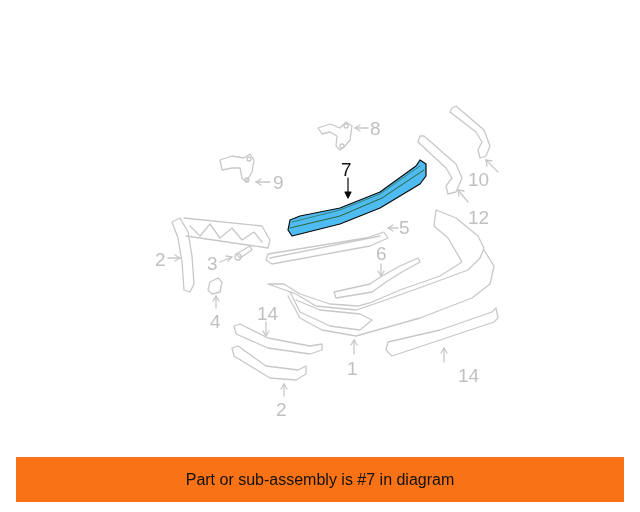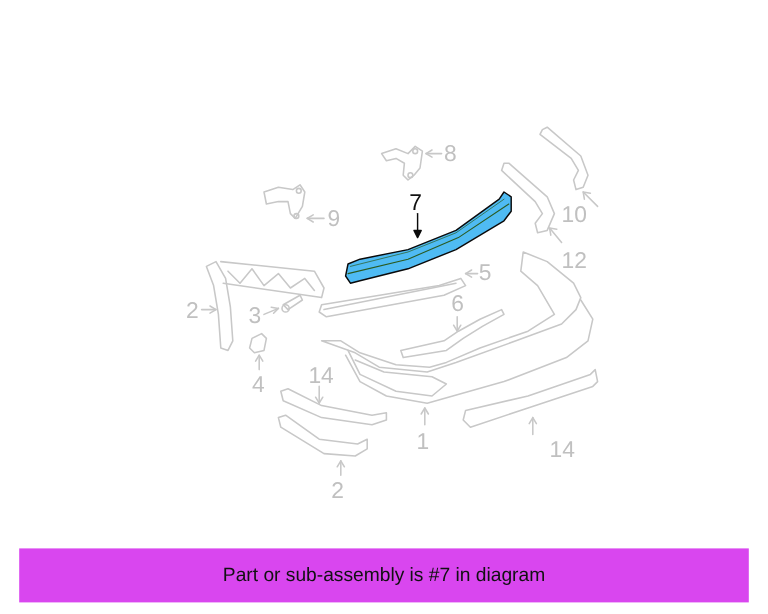--- a/index.html
+++ b/index.html
@@ -1,20 +1,20 @@
 <!DOCTYPE html>
 <html><head>
   <meta charset="utf-8">
   <style>
     html, body { margin: 0; padding: 0; background: #ffffff; }
     body { width: 640px; height: 512px; position: relative; overflow: hidden; font-family: "Liberation Sans", sans-serif; }
     #diagram { position: absolute; left: 0; top: 0; width: 640px; height: 450px; }
     .callout { position: absolute; font-family: "Liberation Sans", sans-serif; font-size: 19px; color: #c0c0c0; line-height: 1; }
     .callout.active { color: #111111; }
-    #banner { position: absolute; left: 16px; top: 457px; width: 608px; height: 45px; background: #d946ef; display: flex; flex-direction: column; align-items: center; justify-content: center; }
+    #banner { position: absolute; left: 16px; top: 457px; width: 608px; height: 45px; background: #f97316; display: flex; flex-direction: column; align-items: center; justify-content: center; }
     #banner span { font-family: "Liberation Sans", sans-serif; font-size: 16px; color: #111111; line-height: 19px; }
   </style>
 </head>
 <body>
 
 <div id="diagram">
   <svg width="640" height="450" viewBox="0 0 640 450" fill="none" stroke="#c8c8c8" stroke-width="1.3" stroke-linejoin="round" stroke-linecap="round">
 
     <g>
       <path d="M318 128 L330 124 L340 128 L346 122 L352 126 L350 140 L345 146 L340 150 L336 146 L337 136 L330 132 L322 134 Z"></path>

